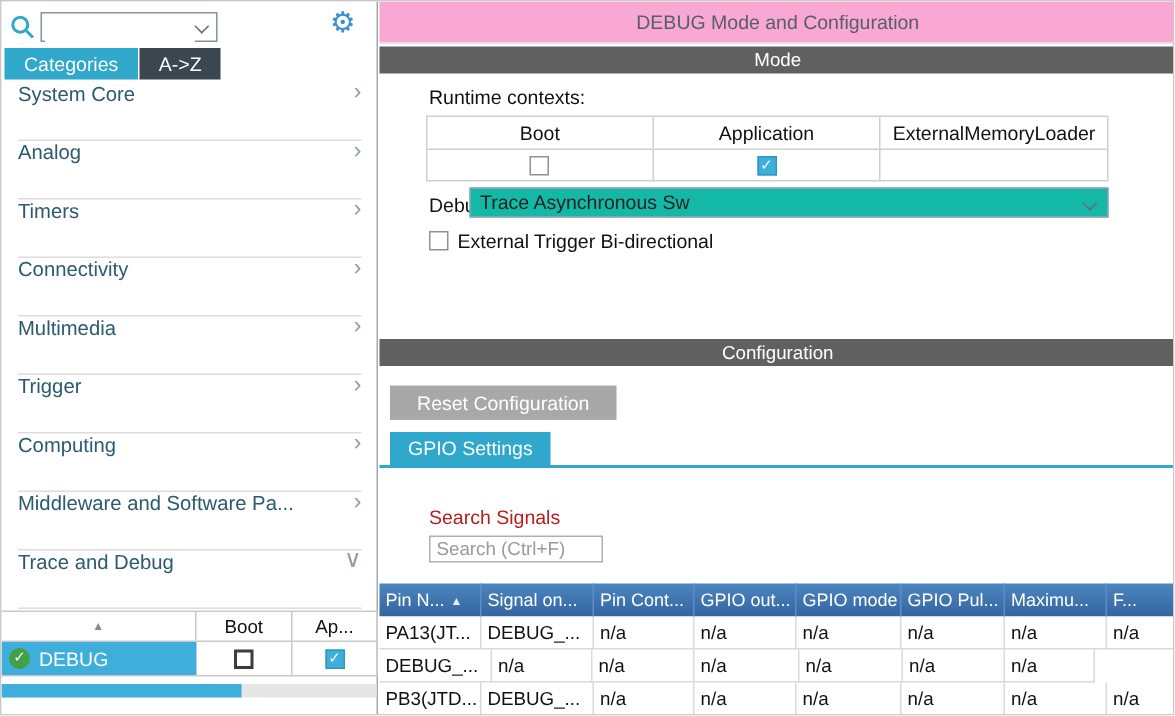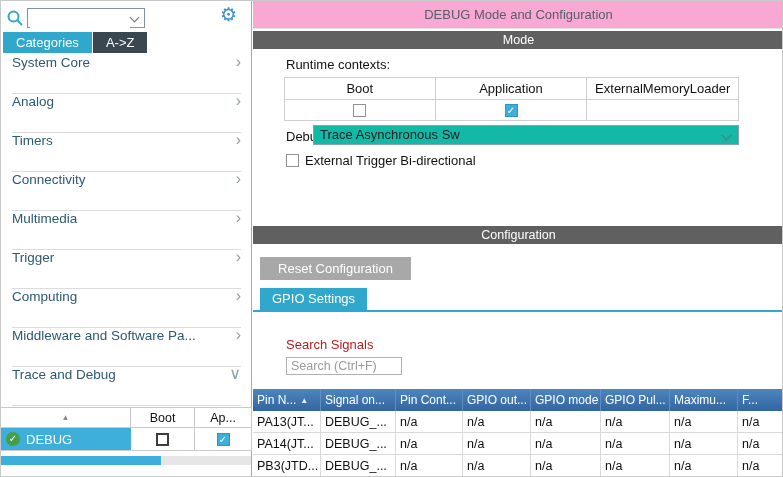--- a/index.html
+++ b/index.html
@@ -251,21 +251,20 @@
         <span class="g-c g1">PA13(JT...</span>
         <span class="g-c g2">DEBUG_...</span>
         <span class="g-c g3">n/a</span>
         <span class="g-c g4">n/a</span>
         <span class="g-c g5">n/a</span>
         <span class="g-c g6">n/a</span>
         <span class="g-c g7">n/a</span>
         <span class="g-c g8">n/a</span>
       </div>
       <div class="g-r">
-        <span class="g-c g1">PA14(JT...</span>
         <span class="g-c g2">DEBUG_...</span>
         <span class="g-c g3">n/a</span>
         <span class="g-c g4">n/a</span>
         <span class="g-c g5">n/a</span>
         <span class="g-c g6">n/a</span>
         <span class="g-c g7">n/a</span>
         <span class="g-c g8">n/a</span>
       </div>
       <div class="g-r">
         <span class="g-c g1">PB3(JTD...</span>

